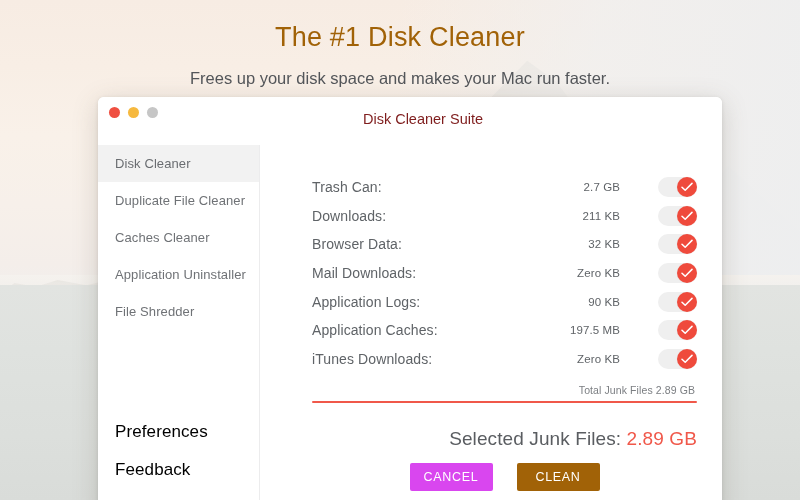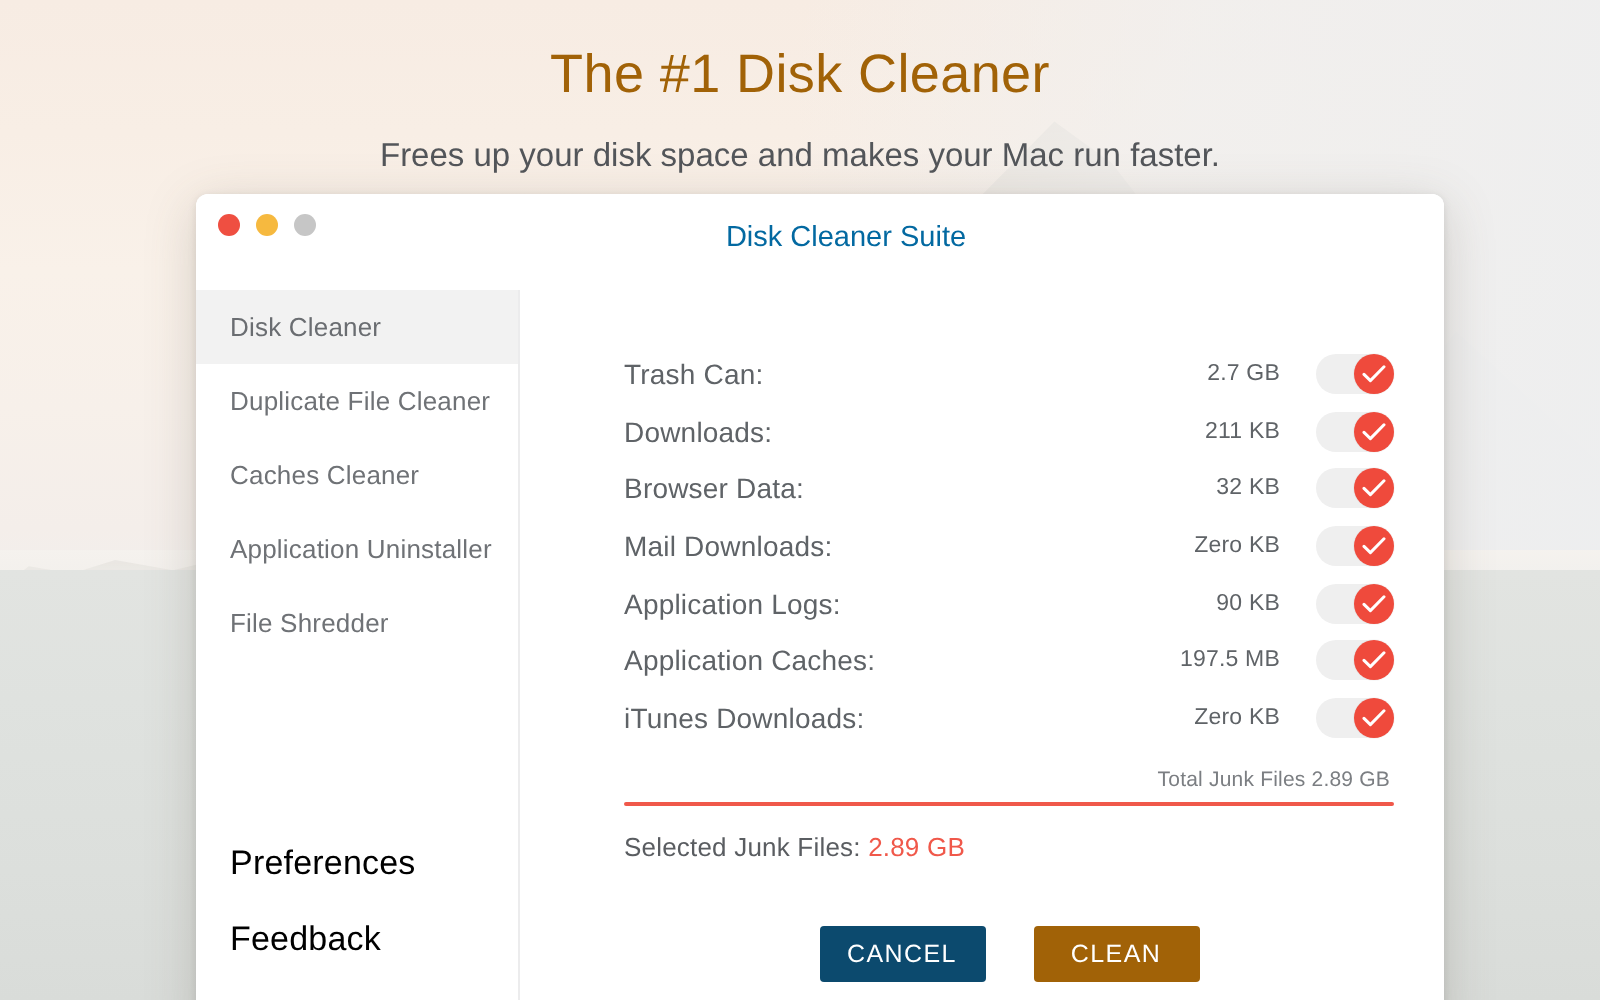--- a/index.html
+++ b/index.html
@@ -159,21 +159,21 @@
   .light.close { background: #ef4f41; }
   .light.min   { background: #f6b93f; }
   .light.zoom  { background: #c6c6c6; }
 
   #window-title {
     position: absolute;
     left: 0; right: 0;
     top: 14px;
     text-align: center;
     font-size: 14.5px;
-    color: #0369a1;
+    color: #7f1d1d;
     font-weight: 400;
     padding-left: 26px;
   }
 
   #body-area {
     flex: 1 1 auto;
     display: flex;
     min-height: 0;
   }
 
@@ -240,21 +240,21 @@
     flex: 0 0 auto;
     font-size: 14px;
     color: #5f6367;
     letter-spacing: 0.1px;
   }
   .junk-size {
     flex: 1 1 auto;
     text-align: right;
     font-size: 11.5px;
     color: #5f6367;
-    padding-right: 18px;
+    padding-right: 38px;
     letter-spacing: 0.1px;
   }
   .toggle {
     flex: 0 0 auto;
     width: 39px;
     height: 20px;
     border-radius: 10px;
     background: #efefef;
     position: relative;
     cursor: pointer;
@@ -286,23 +286,23 @@
     padding-right: 2px;
     letter-spacing: 0.1px;
   }
   #rule {
     margin-top: 5px;
     height: 2px;
     background: #f0584a;
     border-radius: 1px;
   }
   #selected-line {
-    text-align: left;
-    padding-top: 13px;
-    font-size: 13px;
+    text-align: right;
+    padding-top: 25px;
+    font-size: 19px;
     color: #5a5d61;
     letter-spacing: 0.1px;
   }
   #selected-value {
     color: #f0584a;
   }
 
   
   #actions {
     margin-top: auto;
@@ -317,21 +317,21 @@
     height: 28px;
     border: none;
     border-radius: 2px;
     font-family: "Liberation Sans", sans-serif;
     font-size: 12.5px;
     letter-spacing: 0.7px;
     color: #ffffff;
     cursor: pointer;
     padding: 0;
   }
-  .btn.cancel { background: #0c4a6e; }
+  .btn.cancel { background: #d946ef; }
   .btn.clean  { background: #a16207; }
 </style>
 </head>
 <body>
 
 <div id="backdrop">
   <div class="bg-sky"></div>
   <div class="bg-peak"></div>
   <div class="bg-peak-2"></div>
   <div class="bg-sky-right"></div>

